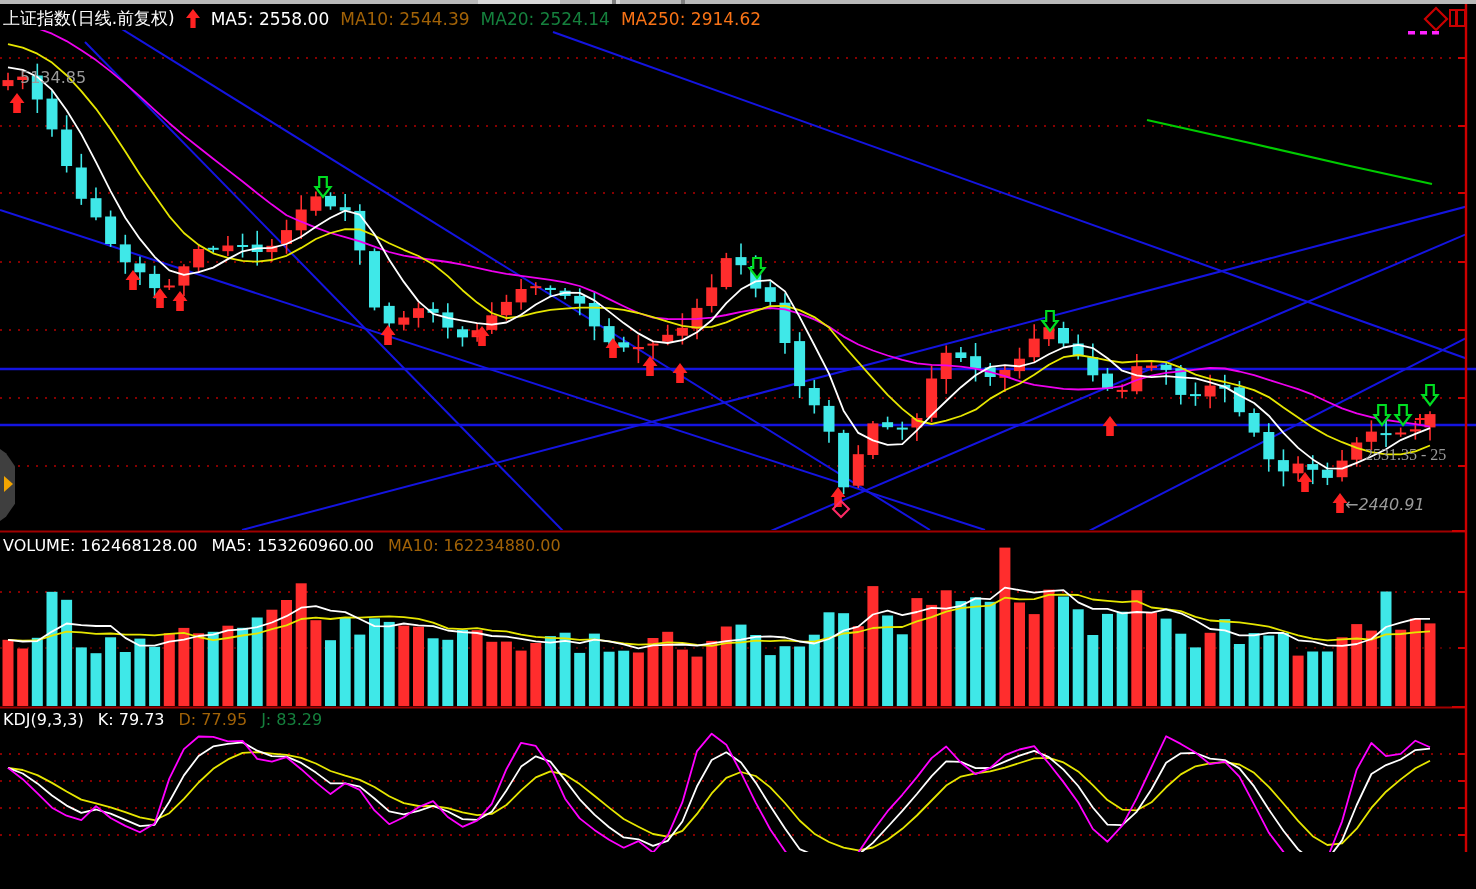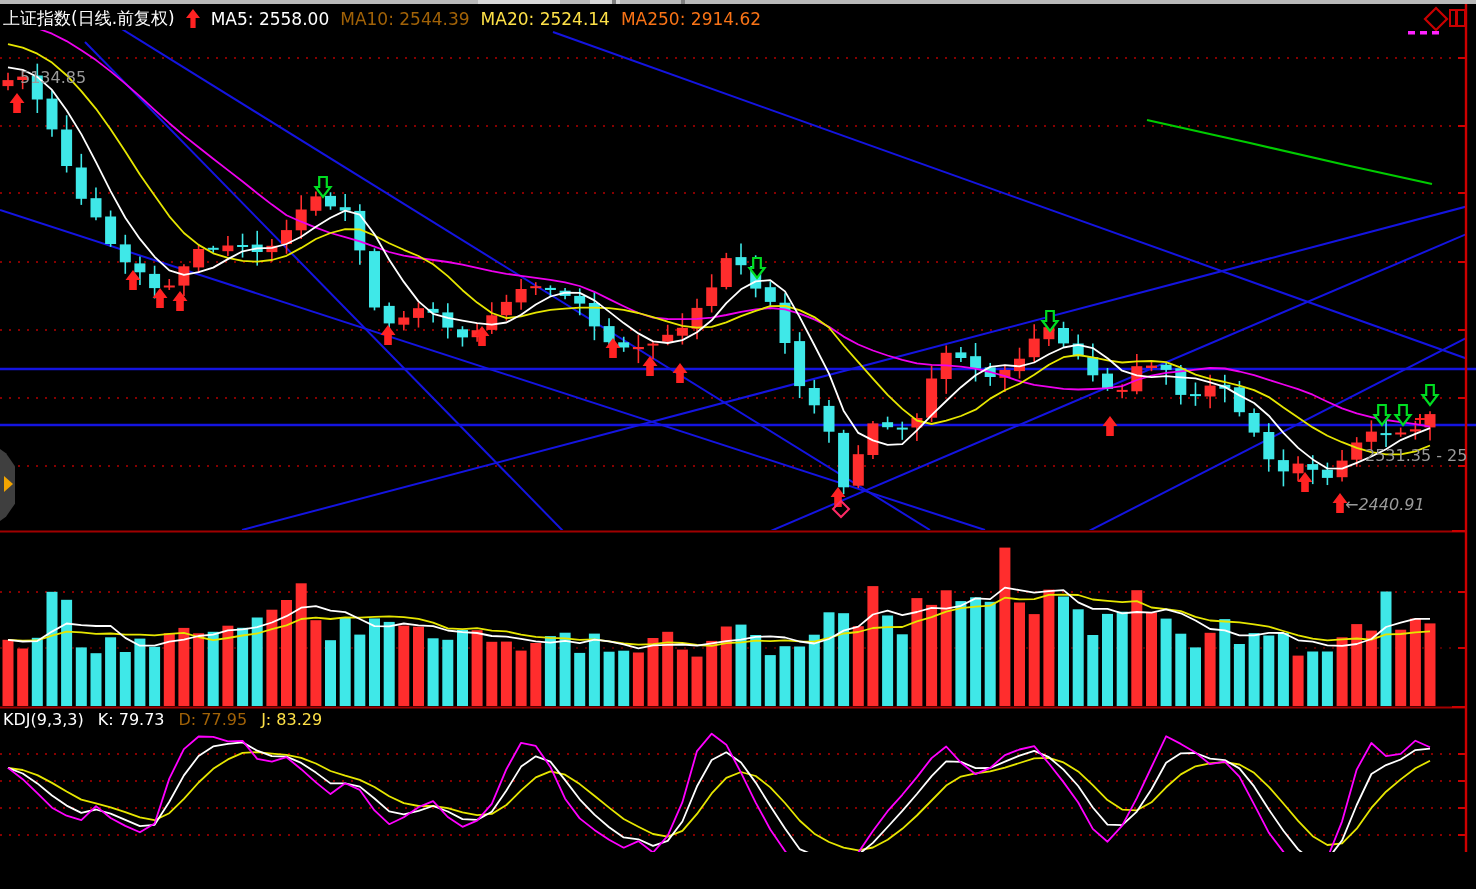--- a/index.html
+++ b/index.html
@@ -6,23 +6,23 @@
   .screen{position:relative;width:1476px;height:852px;background:#000;overflow:hidden;
           font-family:"DejaVu Sans",sans-serif;}
   .topstrip{position:absolute;left:0;top:0;width:1476px;height:4px;background:#b9b9b9;}
   .topstrip .seg{position:absolute;top:0;height:4px;}
   svg.canvas{position:absolute;left:0;top:0;}
   .hdr{position:absolute;display:flex;align-items:center;white-space:nowrap;}
   .hdr span{display:inline-block;}
   .main-hdr{left:3px;top:7px;gap:11px;font-size:17px;}
   .vol-hdr{left:3px;top:536px;gap:14px;font-size:16px;}
   .kdj-hdr{left:3px;top:710px;gap:14px;font-size:16px;}
-  .w{color:#ffffff;} .y{color:#a16207;} .m{color:#fde047;} .g{color:#f97316;}
+  .w{color:#ffffff;} .y{color:#a16207;} .m{color:#15803d;} .g{color:#f97316;}
   .plabel{position:absolute;color:#9a9a9a;font-size:16px;white-space:nowrap;}
-  .range-wrap{position:absolute;left:1365px;top:446px;width:111px;overflow:hidden;}
+  .range-wrap{position:absolute;left:1365px;top:446px;width:111px;overflow:hidden;font-family:Liberation Serif, serif;}
   .left-tab{position:absolute;left:0;top:449px;width:15px;height:72px;background:#3f3f3f;
             clip-path:polygon(0 0,40% 6%,100% 24%,100% 76%,40% 94%,0 100%);cursor:pointer;}
   .left-tab .tri{position:absolute;left:4px;top:27px;width:0;height:0;
             border-left:9px solid #f2a400;border-top:8px solid transparent;border-bottom:8px solid transparent;}
   .tr-icons{position:absolute;left:1400px;top:5px;}
 </style>
 </head>
 <body>
 
 <div class="screen">
@@ -478,20 +478,25 @@
         <svg width="14" height="19" style="display:block">
           <polygon points="7,0 14,9 9.6,9 9.6,19 4.4,19 4.4,9 0,9" fill="#ff2222"></polygon>
         </svg>
       </span>
     <span class="w">MA5: 2558.00</span>
     <span class="y">MA10: 2544.39</span>
     <span class="m">MA20: 2524.14</span>
     <span class="g">MA250: 2914.62</span>
   </div>
 
+  <div class="hdr vol-hdr">
+    <span class="w">VOLUME: 162468128.00</span>
+    <span class="w">MA5: 153260960.00</span>
+    <span class="y">MA10: 162234880.00</span>
+  </div>
 
   <div class="hdr kdj-hdr">
     <span class="w">KDJ(9,3,3)</span>
     <span class="w">K: 79.73</span>
     <span class="y">D: 77.95</span>
     <span class="m">J: 83.29</span>
   </div>
 
   <div class="plabel" id="lblHigh" style="left: 20px; top: 68px;">5134.85</div>
   <div class="plabel" id="lblLow" style="left: 1345px; top: 495px; font-style: italic;">←2440.91</div>

